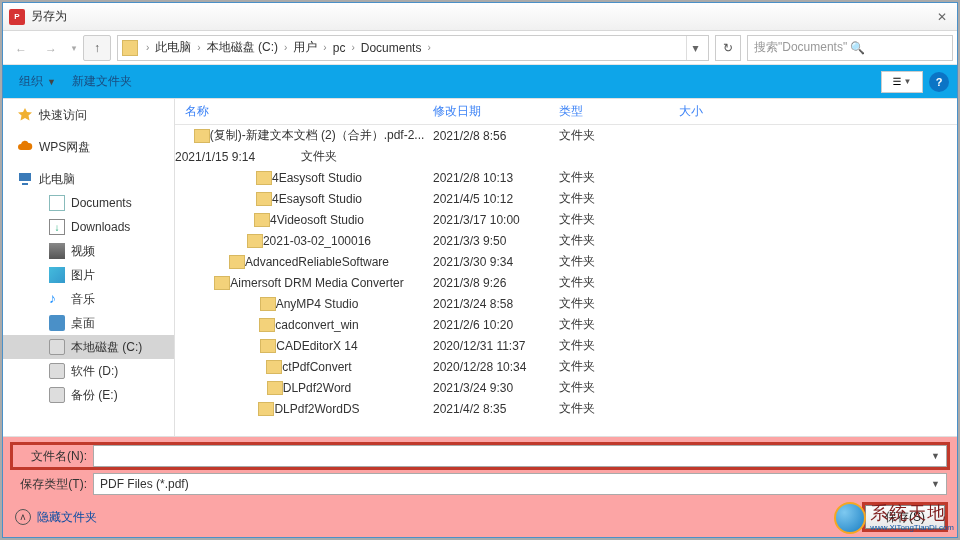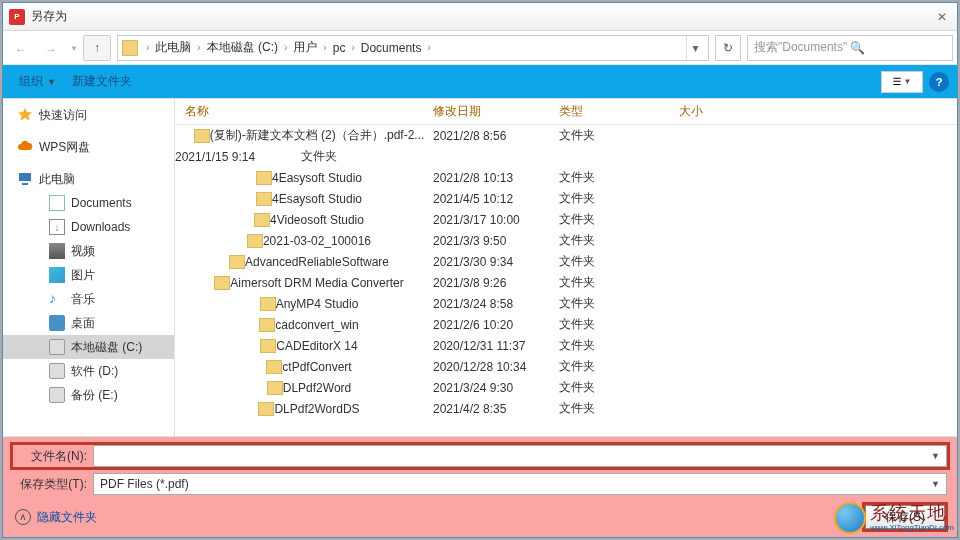--- a/index.html
+++ b/index.html
@@ -30,21 +30,21 @@
 .sidebar { width: 172px; border-right: 1px solid #e0e0e0; overflow-y:auto; padding-top:4px; }
 .sb-item { height: 24px; display:flex; align-items:center; padding-left: 14px; color:#333; cursor:pointer; gap:6px; }
 .sb-item.indent { padding-left: 46px; }
 .sb-item.selected { background:#d5d5d5; }
 .sb-icon { width:16px; height:16px; flex-shrink:0; }
 .ic-star path{fill:#f0b030;} .ic-cloud path{fill:#e67a00;} .ic-pc path{fill:#3a7ab8;}
 .ic-folder-y { background:#f3d27a; border:1px solid #d8b860; }
 .ic-video{background:linear-gradient(#888,#555);} .ic-music{color:#1e90ff;font-size:14px;line-height:14px;}
 .ic-desktop{background:#4a90c8;border-radius:2px;} .ic-drive{background:#ddd;border:1px solid #999;border-radius:2px;}
 .filepane { flex:1; display:flex; flex-direction:column; overflow:hidden; }
-.filehdr { height:26px; border-bottom:1px solid #e5e5e5; display:flex; align-items:center; color:#a16207; }
+.filehdr { height:26px; border-bottom:1px solid #e5e5e5; display:flex; align-items:center; color:#3b82f6; }
 .col-name{width:258px; padding-left:10px;} .col-date{width:126px;} .col-type{width:120px;} .col-size{flex:1;}
 .filelist { flex:1; overflow-y:auto; }
 .filerow { height:21px; display:flex; align-items:center; color:#333; }
 .filerow .fr-name{width:258px; padding-left:10px; display:flex; align-items:center; white-space:nowrap; overflow:hidden; text-overflow:ellipsis;justify-content:center;}
 .filerow .fr-date{width:126px;} .filerow .fr-type{width:120px;} .filerow .fr-size{flex:1;}
 .fr-name .ic-folder-y{width:16px;height:14px;flex-shrink:0;}
 .bottom { border-top:1px solid #e0e0e0; padding: 2px 10px 6px 10px; background:#fca5a5; }
 .form-row { display:flex; align-items:center; margin-top:6px; }
 .form-label { width: 80px; text-align:right; padding-right:6px; color:#333; }
 .form-input { flex:1; height:22px; border:1px solid #aaa; background:#fff; display:flex; align-items:center; padding:0 6px; color:#333; }

